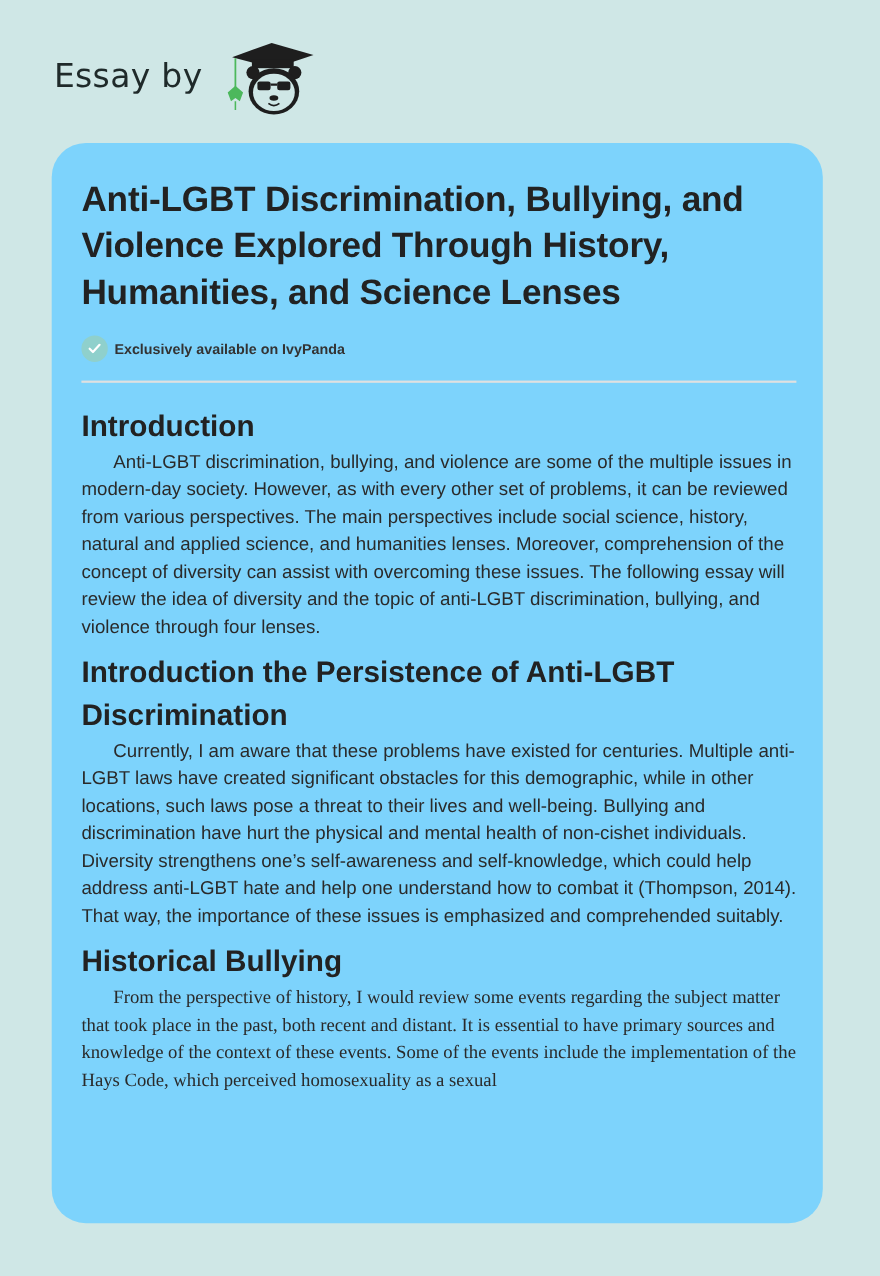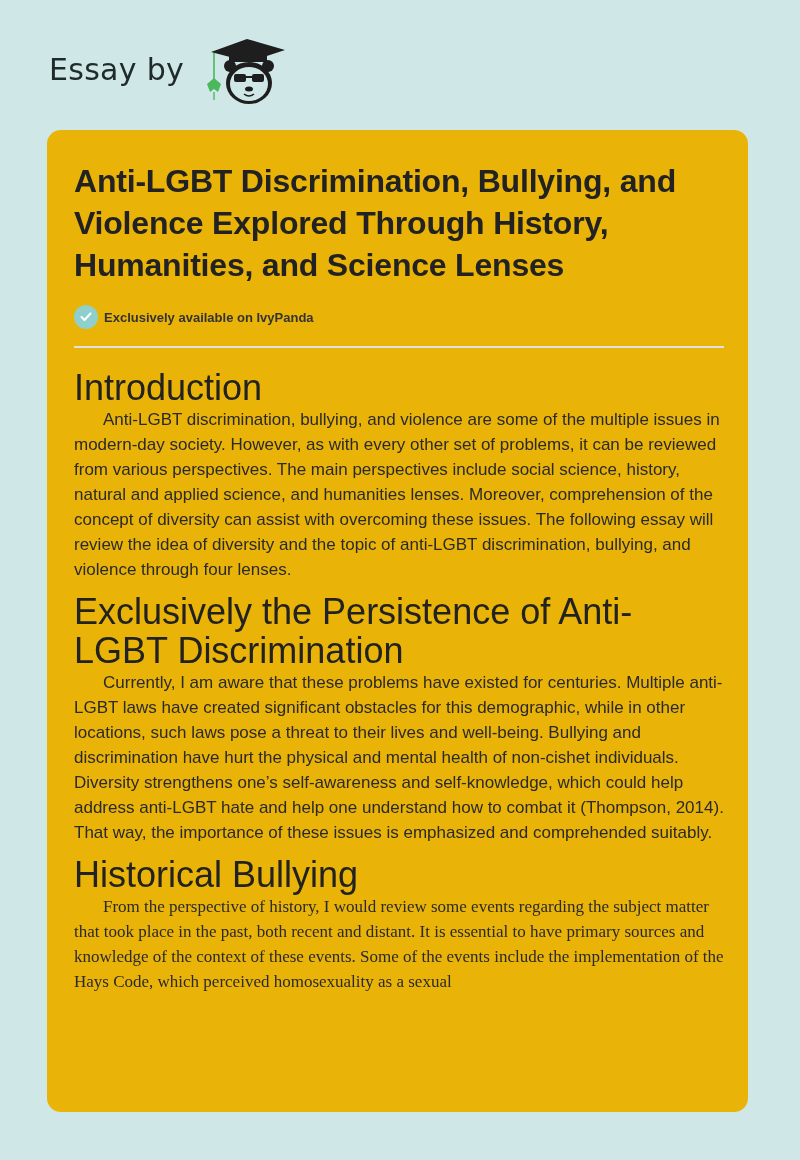--- a/index.html
+++ b/index.html
@@ -21,38 +21,38 @@
   }
   .logo-icon { position: absolute; left: 203px; top: 36px; width: 88px; height: 72px; }
   .brand {
     position: absolute; left: 297px; top: 54px;
     font-family: "DejaVu Serif", serif; font-weight: bold;
     font-size: 31px; color: #1d1d1d; letter-spacing: -0.5px;
   }
   .brand sup { font-size: 13px; vertical-align: top; position: relative; top: -2px; }
   .card {
     position: absolute; left: 47px; top: 130px; width: 701px; height: 982px;
-    background: #eab308; border-radius: 14px; overflow: hidden;
+    background: #7dd3fc; border-radius: 31px; overflow: hidden;
   }
   .content { position: absolute; left: 27px; top: 30px; width: 650px; }
   h1.title {
     margin: 0; font-size: 32px; line-height: 42px; font-weight: bold; color: #222;
     letter-spacing: -0.2px;
   }
   .exclusive {
     display: flex; align-items: center; margin-top: 18px; height: 26px;
   }
   .check {
     width: 24px; height: 24px; border-radius: 50%; background: #8fd0cc;
     display: flex; align-items: center; justify-content: center; margin-right: 6px;
   }
   .exclusive-text { font-size: 13px; font-weight: bold; color: #333; }
   .divider { height: 2px; background: #e0e0e0; margin-top: 16px; width: 650px; }
   h2 {
-    margin: 0; font-size: 36px; line-height: 39px; font-weight: normal; color: #222;
+    margin: 0; font-size: 27px; line-height: 39px; font-weight: bold; color: #222;
   }
   .h2-intro { margin-top: 20px; }
   p.body {
     margin: 0; font-size: 17px; line-height: 25px; color: #2a2a2a; text-indent: 29px;
   }
   .p-intro { margin-top: 22px; }
   .h2-recog { margin-top: 10px; }
   .p-recog { margin-top: 23px; }
   .h2-hist { margin-top: 10px; }
   .p-hist { margin-top: 23px; font-family: Liberation Serif, serif; }
@@ -97,19 +97,19 @@
           </svg>
       </span>
       <span class="exclusive-text">Exclusively available on IvyPanda</span>
     </div>
 
     <div class="divider"></div>
 
     <h2 class="h2-intro">Introduction</h2>
     <p class="body p-intro">Anti-LGBT discrimination, bullying, and violence are some of the multiple issues in modern-day society. However, as with every other set of problems, it can be reviewed from various perspectives. The main perspectives include social science, history, natural and applied science, and humanities lenses. Moreover, comprehension of the concept of diversity can assist with overcoming these issues. The following essay will review the idea of diversity and the topic of anti-LGBT discrimination, bullying, and violence through four lenses.</p>
 
-    <h2 class="h2-recog">Exclusively the Persistence of Anti-LGBT Discrimination</h2>
+    <h2 class="h2-recog">Introduction the Persistence of Anti-LGBT Discrimination</h2>
     <p class="body p-recog">Currently, I am aware that these problems have existed for centuries. Multiple anti-LGBT laws have created significant obstacles for this demographic, while in other locations, such laws pose a threat to their lives and well-being. Bullying and discrimination have hurt the physical and mental health of non-cishet individuals. Diversity strengthens one’s self-awareness and self-knowledge, which could help address anti-LGBT hate and help one understand how to combat it (Thompson, 2014). That way, the importance of these issues is emphasized and comprehended suitably.</p>
 
     <h2 class="h2-hist">Historical Bullying</h2>
     <p class="body p-hist">From the perspective of history, I would review some events regarding the subject matter that took place in the past, both recent and distant. It is essential to have primary sources and knowledge of the context of these events. Some of the events include the implementation of the Hays Code, which perceived homosexuality as a sexual</p>
   </div>
 </div>
 
 </body></html>

